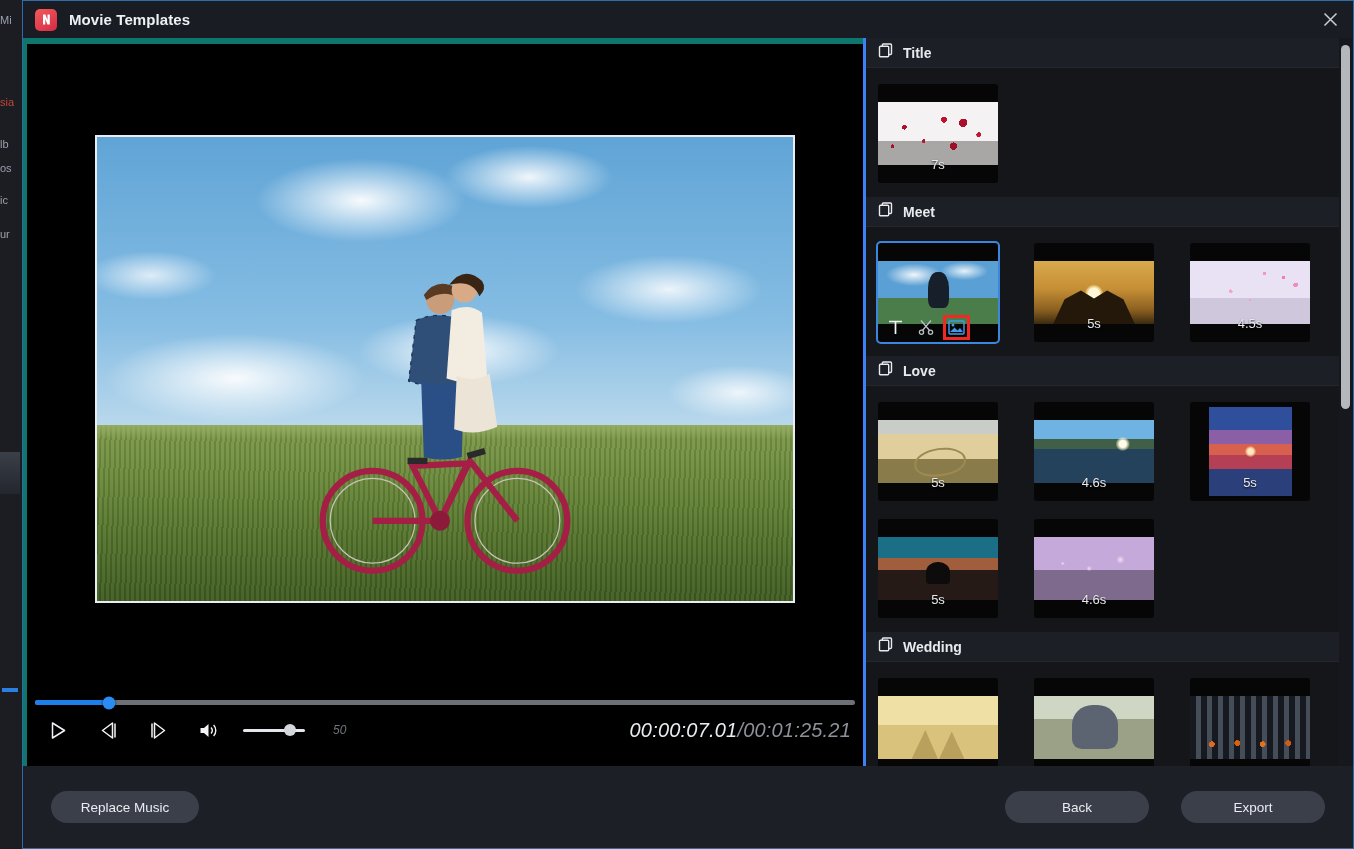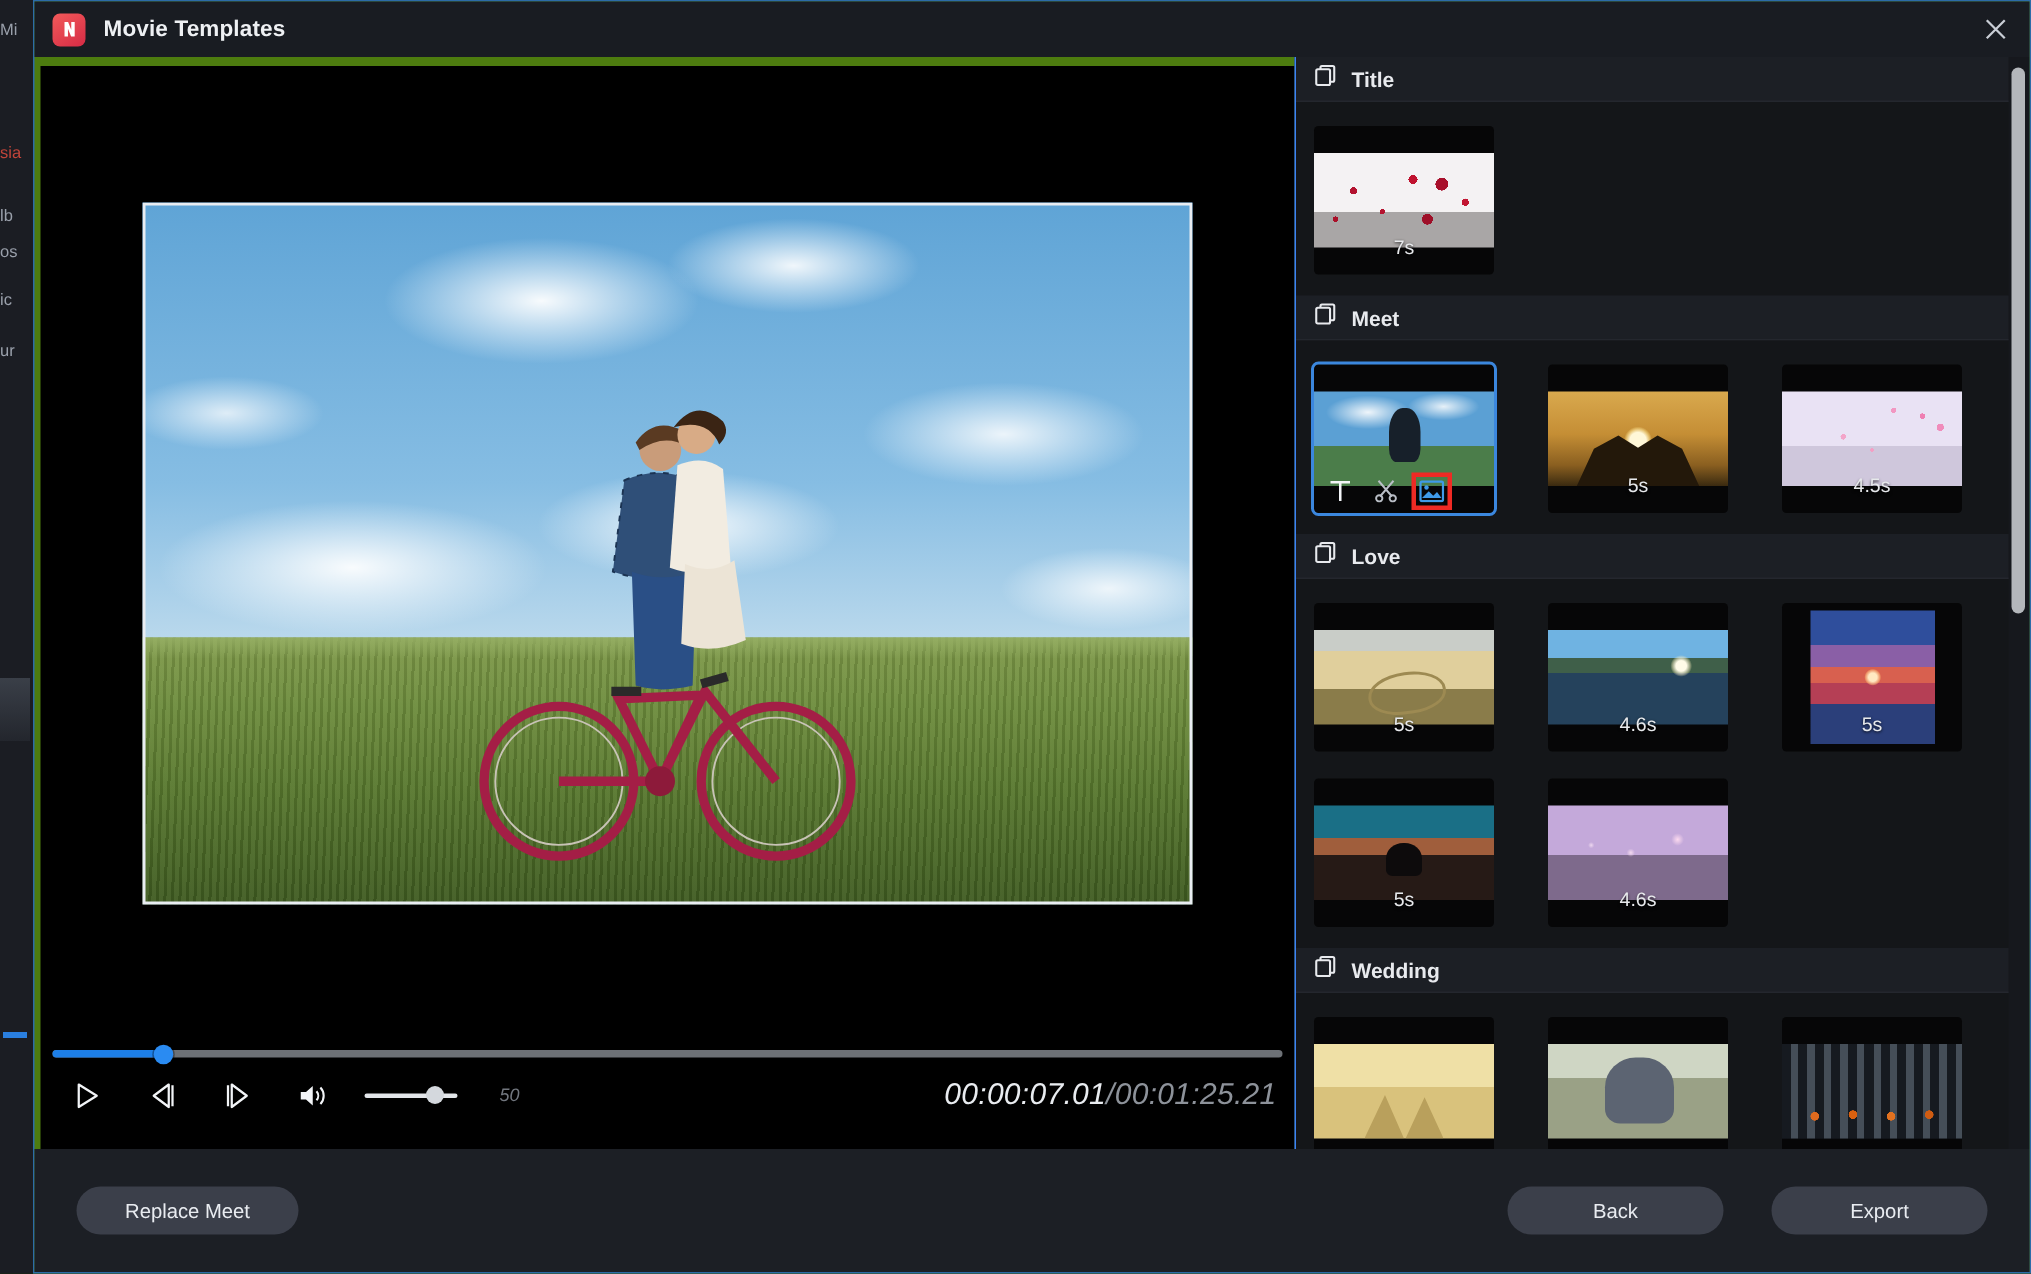--- a/index.html
+++ b/index.html
@@ -29,21 +29,21 @@
   }
   .bg-blue {
     position: absolute; left: 2px; width: 16px; height: 4px;
     background: #2a7fe0;
   }
 
   
   #modal {
     position: absolute;
     left: 22px; top: 0; width: 1332px; height: 849px;
-    background: #4d7c0f;
+    background: #0f766e;
     border: 1px solid #2c6ca8;
     z-index: 5;
     display: flex; flex-direction: column;
   }
 
   
   #titlebar {
     height: 37px; flex: 0 0 37px;
     background: #191c22;
     display: flex; align-items: center;
@@ -165,21 +165,21 @@
   #timecode {
     margin-left: auto; font-size: 20px; color: #e9ecf0;
     letter-spacing: .2px;
   }
   #timecode .total { color: #8d929a; }
 
   
   #templates-pane {
     flex: 1 1 auto; position: relative;
     background: #16181d;
-    border-left: 1px solid #3b82f6;
+    border-left: 3px solid #3b82f6;
     overflow: hidden;
   }
   #templates-scroll {
     position: absolute; inset: 0;
     padding-right: 14px;
   }
   .section-header {
     height: 30px; display: flex; align-items: center;
     padding-left: 12px; background: #1c1f25;
     border-bottom: 1px solid #24272e;
@@ -570,19 +570,19 @@
 
       <div id="tpl-scrollbar-track">
         <div id="tpl-scrollbar-thumb" style="top: 1%; height: 50%;"></div>
       </div>
 
     </div>
 
   </div>
 
   <div id="footer">
-    <button class="btn" id="replace-music-button">Replace Meet</button>
+    <button class="btn" id="replace-music-button">Replace Music</button>
     <div id="right-buttons">
       <button class="btn" id="back-button">Back</button>
       <button class="btn" id="export-button">Export</button>
     </div>
   </div>
 </div>
 
 </body></html>

